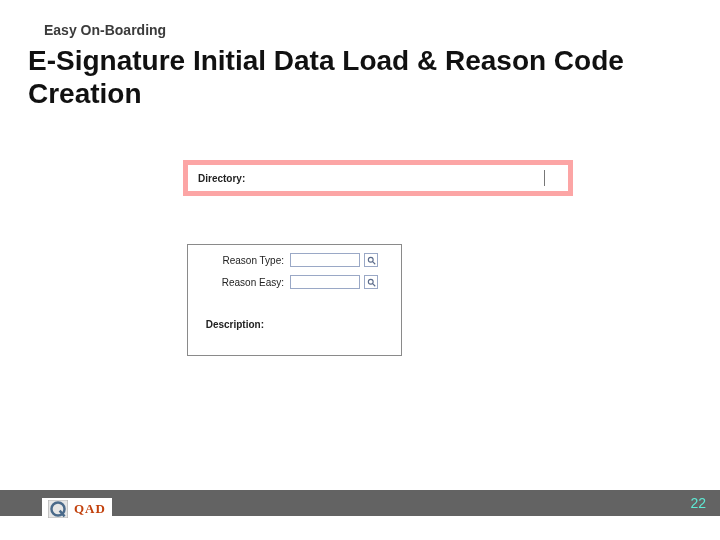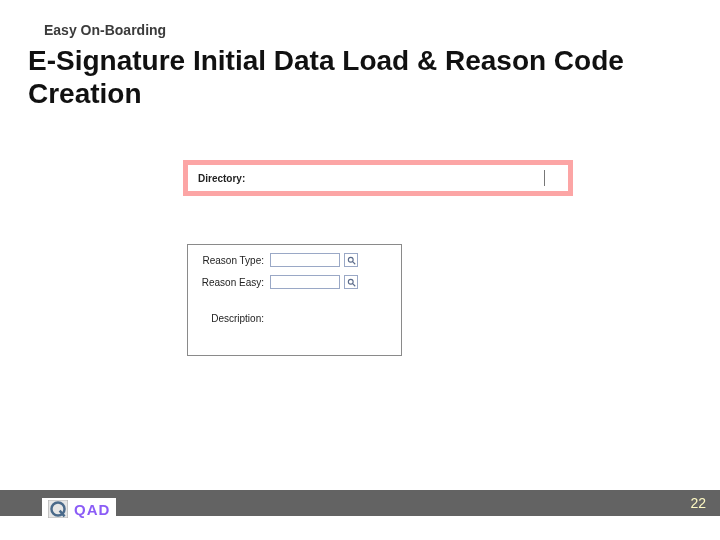--- a/index.html
+++ b/index.html
@@ -8,32 +8,32 @@
   .pretitle { position: absolute; left: 44px; top: 22px; font-size: 14px; font-weight: bold; color: #3b3b3b; }
   .title { position: absolute; left: 28px; top: 44px; right: 44px; font-size: 28px; font-weight: bold; line-height: 1.18; color: #111; }
   .panel1 { position: absolute; left: 167px; top: 160px; width: 390px; height: 36px; border: 5px solid #fca5a5; background: #fff; margin-left: 16px; }
   .panel1 .row { display: flex; align-items: center; height: 100%; padding: 0 10px; }
   .panel1 .label { font-size: 10px; font-weight: bold; color: #222; margin-right: 6px; }
   .panel1 .field-wrap { position: relative; width: 290px; height: 16px; }
   .panel1 .field { width: 100%; height: 16px; border: none; outline: none; font-size: 10px; background: transparent; }
   .panel1 .right-tick { position: absolute; right: -4px; top: 0; width: 1px; height: 16px; background: #777; }
 
   .panel2 { position: absolute; left: 187px; top: 244px; width: 215px; height: 112px; border: 1px solid #8a8a8a; background: #fff; padding: 8px 10px; }
-  .panel2 .row { display: flex; align-items: center; margin-bottom: 8px; }
+  .panel2 .row { display: flex; align-items: center; margin-bottom: 8px; margin-left: 20px; }
   .panel2 .label { font-size: 10px; color: #222; width: 72px; text-align: right; padding-right: 6px; }
   .panel2 .desc-label { font-size: 10px; color: #222; width: 72px; text-align: right; padding-right: 6px; margin-right: 6px; }
   .panel2 .input { width: 70px; height: 14px; border: 1px solid #9aa8c6; background: #fff; font-size: 10px; }
   .panel2 .search-btn { width: 14px; height: 14px; border: 1px solid #9aa8c6; margin-left: 4px; display: flex; align-items: center; justify-content: center; background: #fff; cursor: pointer; }
   .panel2 .search-btn svg { display: block; }
-  .panel2 .desc-row { display: flex; align-items: flex-start; margin-top: 24px; }
+  .panel2 .desc-row { display: flex; align-items: flex-start; margin-top: 30px; font-weight: bold; }
 
-  .footer-bar { position: absolute; left: 0; bottom: 24px; width: 720px; height: 26px; background: #636363; display: flex; align-items: center; justify-content: flex-end; padding: 0 14px; color: #fef9c3; font-size: 14px; }
+  .footer-bar { position: absolute; left: 0; bottom: 24px; width: 720px; height: 26px; background: #636363; display: flex; align-items: center; justify-content: flex-end; padding: 0 14px; color: #5eead4; font-size: 14px; }
   .logo { position: absolute; left: 42px; bottom: 20px; display: flex; align-items: center; gap: 6px; background: #fff; padding: 2px 6px; }
   .logo-mark { width: 20px; height: 18px; }
-  .logo-text { font-family: Liberation Sans, sans-serif; font-weight: 600; font-size: 15px; color: #8b5cf6; letter-spacing: 1px; }
+  .logo-text { font-family: Liberation Serif, serif; font-weight: 600; font-size: 13px; color: #c2410c; letter-spacing: 1px; }
 </style>
 </head>
 <body>
 
 <div class="slide">
   <div class="pretitle">Easy On-Boarding</div>
   <div class="title">E-Signature Initial Data Load &amp; Reason Code Creation</div>
 
   <div class="panel1">
     <div class="row">

